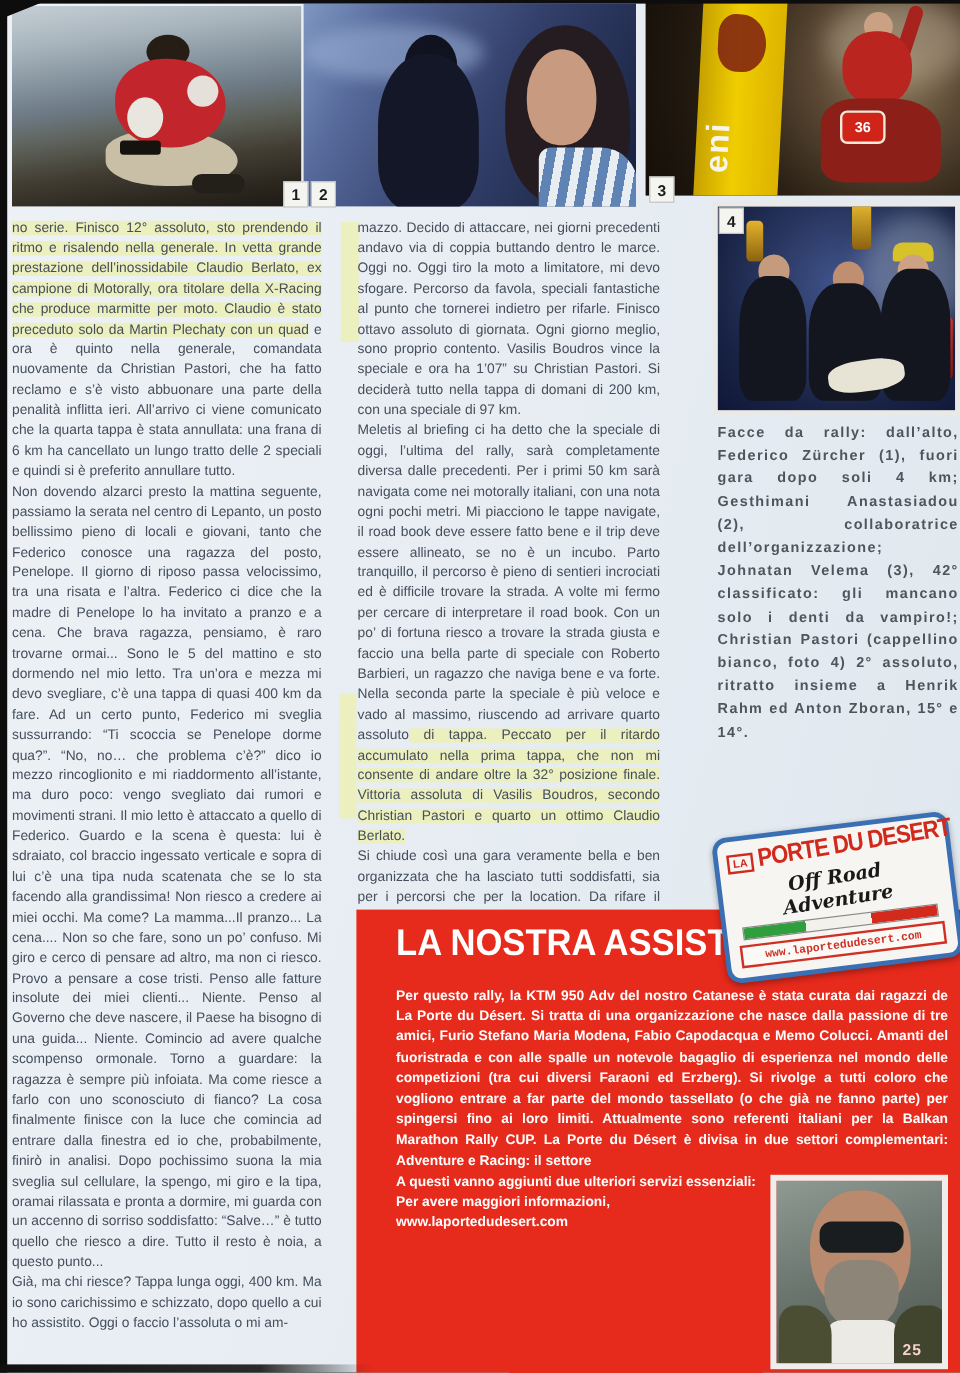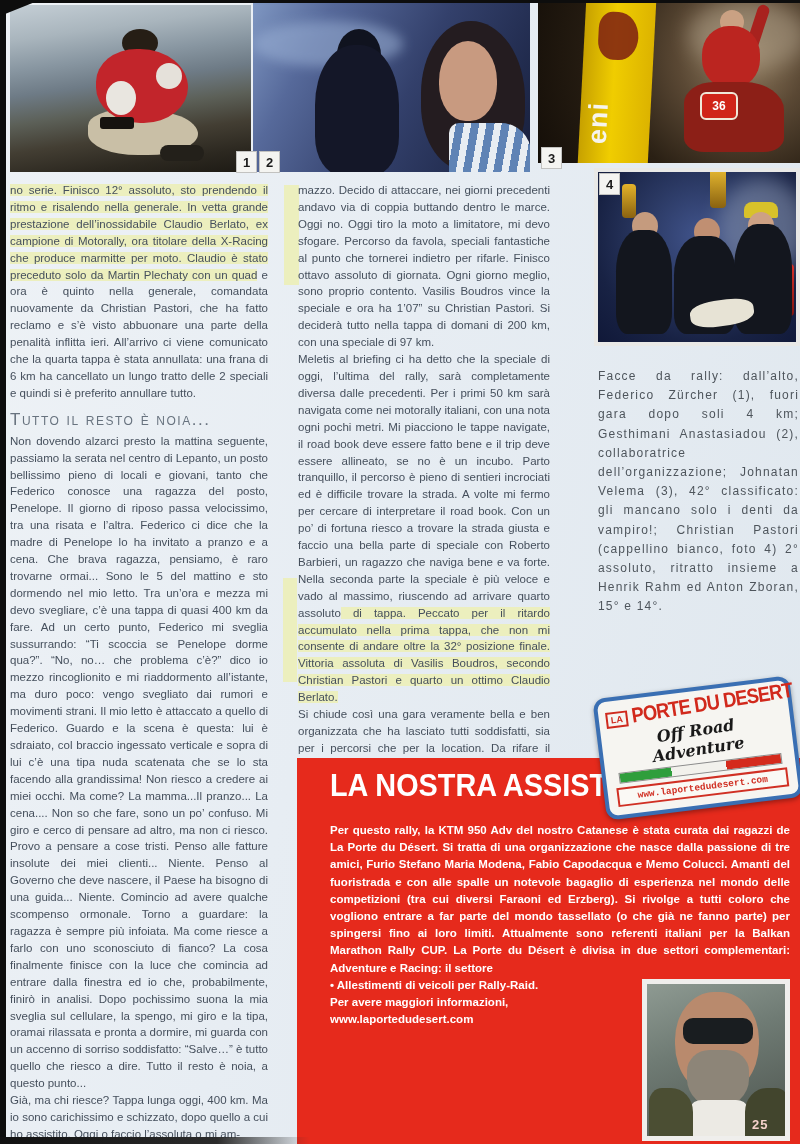--- a/index.html
+++ b/index.html
@@ -88,22 +88,22 @@
   #col1{left:10px;top:182px;width:258px;}
   #col2{left:298px;top:182px;width:252px;}
   .col p{margin:0;}
   .sec-head{font-variant:small-caps;font-size:17px;letter-spacing:1.5px;color:#68737f;
     margin:10px 0 4px 0;font-weight:400;}
   .hl{background:#ecefbe;}
   .bleed{position:absolute;background:#ecefbe;z-index:0;}
   #bleed1{left:284px;top:185px;width:15px;height:100px;}
   #bleed2{left:283px;top:578px;width:14px;height:104px;}
 
-  #caption{left:598px;top:351px;width:201px;color:#4e555c;font-size:12px;font-weight:normal;
-    letter-spacing:1.2px;line-height:19.2px;text-align:justify;position:absolute;margin-top:16px;}
+  #caption{left:598px;top:351px;width:201px;color:#4e555c;font-size:12px;font-weight:bold;
+    letter-spacing:1.2px;line-height:19.2px;text-align:justify;position:absolute;}
 
   
   #redbox{position:absolute;left:297px;top:758px;width:503px;height:386px;background:#e62a1c;}
   #assist-title{position:absolute;left:330px;top:768px;color:#ffffff;font-weight:bold;font-size:31px;
     letter-spacing:0px;transform:scaleX(0.93);transform-origin:left;white-space:nowrap;}
   #assist-body{position:absolute;left:330px;top:822px;width:460px;color:#fff;
     font-size:11.5px;font-weight:bold;line-height:17.2px;text-align:justify;}
   #assist-body .blk2{position:relative;}
   .man-photo{float:right;width:138px;height:152px;border:5px solid #efeeec;margin:2px 0 4px 10px;
     position:relative;overflow:hidden;background:linear-gradient(160deg,#8e9a92 0%,#6f7b74 40%,#4d544e 100%);}
@@ -183,21 +183,20 @@
   <div class="badge" id="badge1">1</div>
   <div class="badge" id="badge2">2</div>
   <div class="badge" id="badge3">3</div>
   <div class="badge" id="badge4">4</div>
 
   <div class="bleed" id="bleed1"></div>
   <div class="bleed" id="bleed2"></div>
 
   <div class="col" id="col1">
     <p><span class="hl">no serie. Finisco 12° assoluto, sto prendendo il ritmo e risalendo nella generale. In vetta grande prestazione dell’inossidabile Claudio Berlato, ex campione di Motorally, ora titolare della X-Racing che produce marmitte per moto. Claudio è stato preceduto solo da Martin Plechaty con un quad</span><span> e ora è quinto nella generale, comandata nuovamente da Christian Pastori, che ha fatto reclamo e s’è visto abbuonare una parte della penalità inflitta ieri. All’arrivo ci viene comunicato che la quarta tappa è stata annullata: una frana di 6 km ha cancellato un lungo tratto delle 2 speciali e quindi si è preferito annullare tutto.</span></p>
-    <div class="sec-head">Tutto il resto è noia...</div>
     <p>Non dovendo alzarci presto la mattina seguente, passiamo la serata nel centro di Lepanto, un posto bellissimo pieno di locali e giovani, tanto che Federico conosce una ragazza del posto, Penelope. Il giorno di riposo passa velocissimo, tra una risata e l’altra. Federico ci dice che la madre di Penelope lo ha invitato a pranzo e a cena. Che brava ragazza, pensiamo, è raro trovarne ormai... Sono le 5 del mattino e sto dormendo nel mio letto. Tra un’ora e mezza mi devo svegliare, c’è una tappa di quasi 400 km da fare. Ad un certo punto, Federico mi sveglia sussurrando: “Ti scoccia se Penelope dorme qua?”. “No, no… che problema c’è?” dico io mezzo rincoglionito e mi riaddormento all’istante, ma duro poco: vengo svegliato dai rumori e movimenti strani. Il mio letto è attaccato a quello di Federico. Guardo e la scena è questa: lui è sdraiato, col braccio ingessato verticale e sopra di lui c’è una tipa nuda scatenata che se lo sta facendo alla grandissima! Non riesco a credere ai miei occhi. Ma come? La mamma...Il pranzo... La cena.... Non so che fare, sono un po’ confuso. Mi giro e cerco di pensare ad altro, ma non ci riesco. Provo a pensare a cose tristi. Penso alle fatture insolute dei miei clienti... Niente. Penso al Governo che deve nascere, il Paese ha bisogno di una guida... Niente. Comincio ad avere qualche scompenso ormonale. Torno a guardare: la ragazza è sempre più infoiata. Ma come riesce a farlo con uno sconosciuto di fianco? La cosa finalmente finisce con la luce che comincia ad entrare dalla finestra ed io che, probabilmente, finirò in analisi. Dopo pochissimo suona la mia sveglia sul cellulare, la spengo, mi giro e la tipa, oramai rilassata e pronta a dormire, mi guarda con un accenno di sorriso soddisfatto: “Salve…” è tutto quello che riesco a dire. Tutto il resto è noia, a questo punto...</p>
     <p>Già, ma chi riesce? Tappa lunga oggi, 400 km. Ma io sono carichissimo e schizzato, dopo quello a cui ho assistito. Oggi o faccio l’assoluta o mi am-</p>
   </div>
 
   <div class="col" id="col2">
     <p>mazzo. Decido di attaccare, nei giorni precedenti andavo via di coppia buttando dentro le marce. Oggi no. Oggi tiro la moto a limitatore, mi devo sfogare. Percorso da favola, speciali fantastiche al punto che tornerei indietro per rifarle. Finisco ottavo assoluto di giornata. Ogni giorno meglio, sono proprio contento.  Vasilis Boudros vince la speciale e ora ha 1’07” su Christian Pastori. Si deciderà tutto nella tappa di domani di 200 km, con una speciale di 97 km.</p>
     <p><span>Meletis al briefing ci ha detto che la speciale di oggi, l’ultima del rally, sarà completamente diversa dalle precedenti. Per i primi 50 km sarà navigata come nei motorally italiani, con una nota ogni pochi metri. Mi piacciono le tappe navigate, il road book deve essere fatto bene e il trip deve essere allineato, se no è un incubo. Parto tranquillo, il percorso è pieno di sentieri incrociati ed è difficile trovare la strada. A volte mi fermo per cercare di interpretare il road book. Con un po’ di fortuna riesco a trovare la strada giusta e faccio una bella parte di speciale con Roberto Barbieri, un ragazzo che naviga bene e va forte. Nella seconda parte la speciale è più veloce e vado al massimo, riuscendo ad arrivare quarto assoluto</span><span class="hl"> di tappa. Peccato per il ritardo accumulato nella prima tappa, che non mi consente di andare oltre la 32° posizione finale. Vittoria assoluta di Vasilis Boudros, secondo Christian Pastori e quarto un ottimo Claudio Berlato.</span></p>
     <p>Si chiude così una gara veramente bella e ben organizzata che ha lasciato tutti soddisfatti, sia per i percorsi che per la location. Da rifare il prossimo anno? Assolutamente sì, questa volta lo dico senza problemi!</p>
   </div>
 
@@ -209,21 +208,21 @@
     <div>Per questo rally, la KTM 950 Adv del nostro Catanese è stata curata dai ragazzi de La Porte du Désert. Si tratta di una organizzazione che nasce dalla passione di tre amici, Furio Stefano Maria Modena, Fabio Capodacqua e Memo Colucci. Amanti del fuoristrada e con alle spalle un notevole bagaglio di esperienza nel mondo delle competizioni (tra cui diversi Faraoni ed Erzberg). Si rivolge a tutti coloro che vogliono entrare a far parte del mondo tassellato (o che già ne fanno parte) per spingersi fino ai loro limiti. Attualmente sono referenti italiani per la Balkan Marathon Rally CUP. La Porte du Désert è divisa in due settori complementari: Adventure e Racing: il settore</div>
     <div class="blk2">
       <div class="man-photo">
         <div class="mp-head"></div>
         <div class="mp-glasses"></div>
         <div class="mp-beard"></div>
         <div class="mp-tee"></div>
         <div class="mp-jacket-l"></div>
         <div class="mp-jacket-r"></div>
       </div>
-      <div class="svc">• Allestimenti di veicoli per Rally-Raid.</div>
+      <div class="svc">A questi vanno aggiunti due ulteriori servizi essenziali:</div>
       <div class="svc">Per avere maggiori informazioni, www.laportedudesert.com</div>
     </div>
   </div>
   <div id="page-num">25</div>
 
   <div id="logo">
     <div class="logo-row1">
       <span class="logo-la">LA</span>
       <span class="logo-name">PORTE DU DESERT</span>
     </div>

